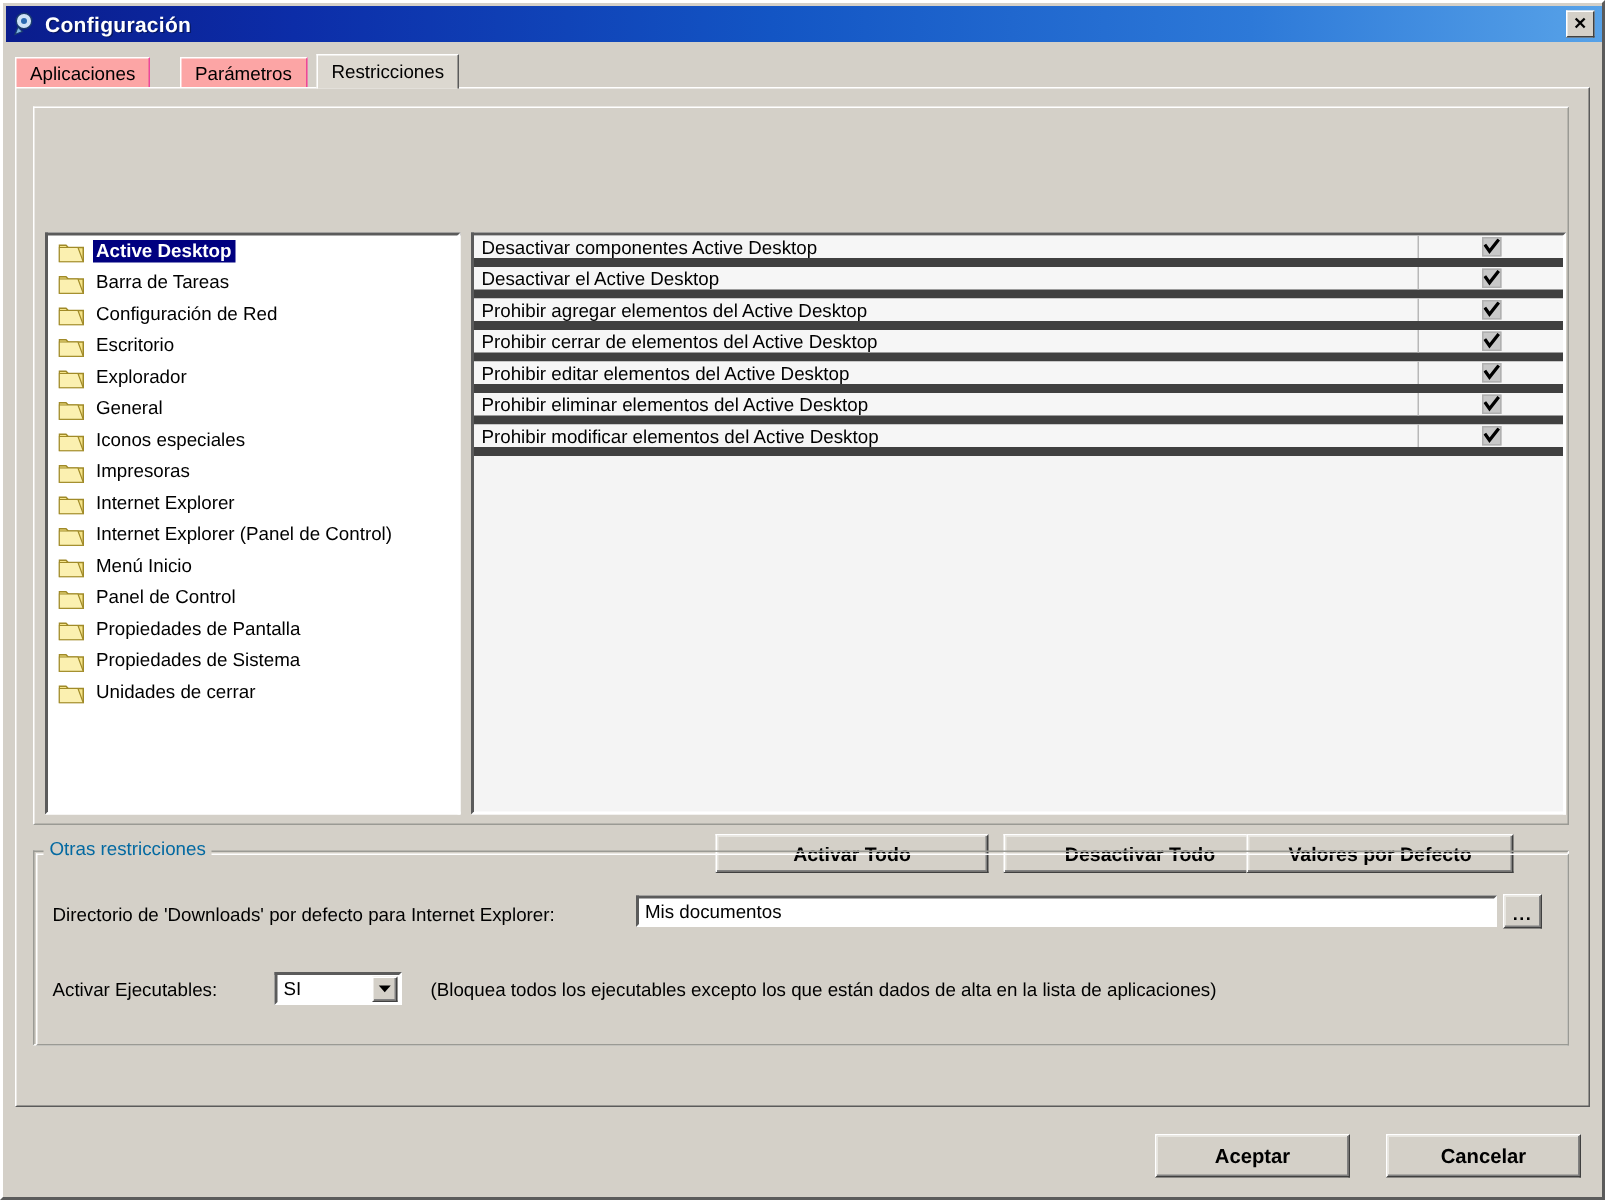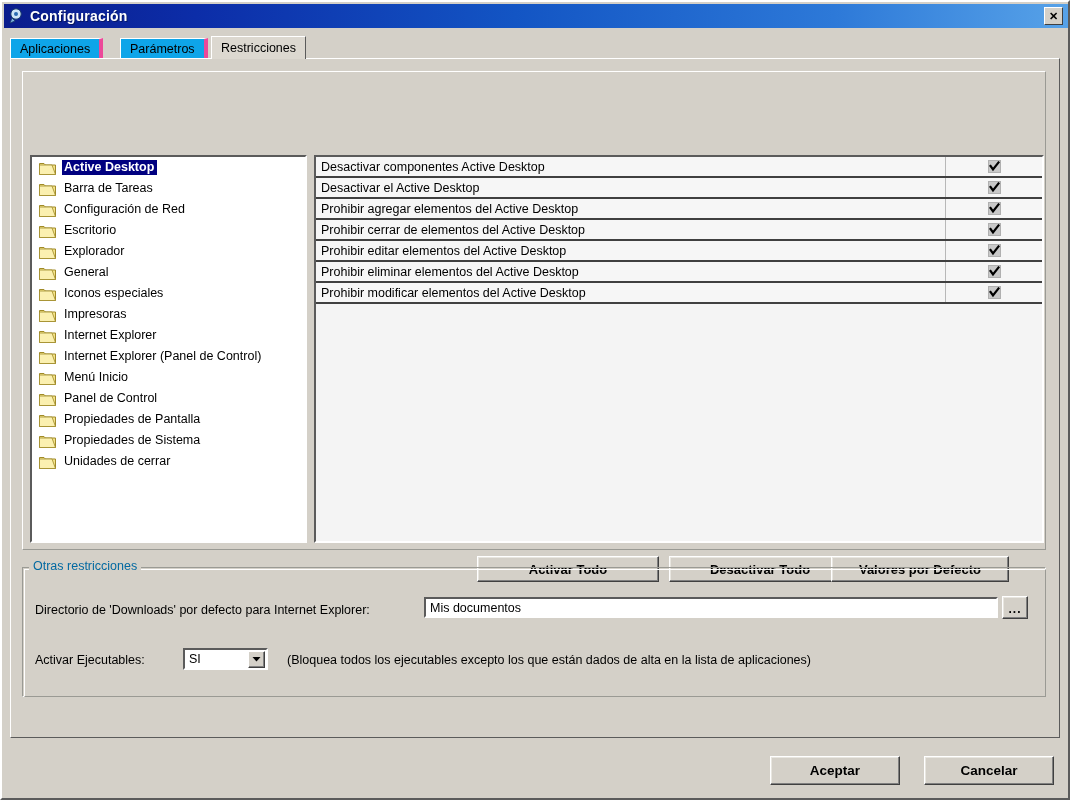--- a/index.html
+++ b/index.html
@@ -82,24 +82,24 @@
     left: 8px;
     top: 34px;
     width: 1050px;
     height: 22px;
   }
   .tab {
     position: absolute;
     top: 2px;
     height: 20px;
     padding: 0 9px;
-    background: #0ea5e9;
-    border-top: 1px solid #ffffff;
-    border-left: 1px solid #ffffff;
-    border-right: 4px solid #ec4899;
+    background: #fca5a5;
+    border-top: 1px solid #ffffff;
+    border-left: 1px solid #ffffff;
+    border-right: 1px solid #ec4899;
     display: flex;
     align-items: center;
     font-size: 12.5px;
     color: #000;
     white-space: nowrap;
     box-sizing: border-box;
   }
   .tab.selected {
     top: 0;
     height: 23px;
@@ -190,21 +190,21 @@
     border-top: 2px solid #5b5b5b;
     border-left: 2px solid #5b5b5b;
     border-right: 2px solid #ffffff;
     border-bottom: 2px solid #ffffff;
     box-sizing: border-box;
     overflow: hidden;
   }
   .res-row {
     display: flex;
     height: 21px;
-    border-bottom: 2px solid #404040;
+    border-bottom: 6px solid #404040;
     background: #f6f6f6;
     box-sizing: border-box;
   }
   .res-text {
     flex: 1 1 auto;
     display: flex;
     align-items: center;
     padding-left: 5px;
     font-size: 12.5px;
     white-space: nowrap;

